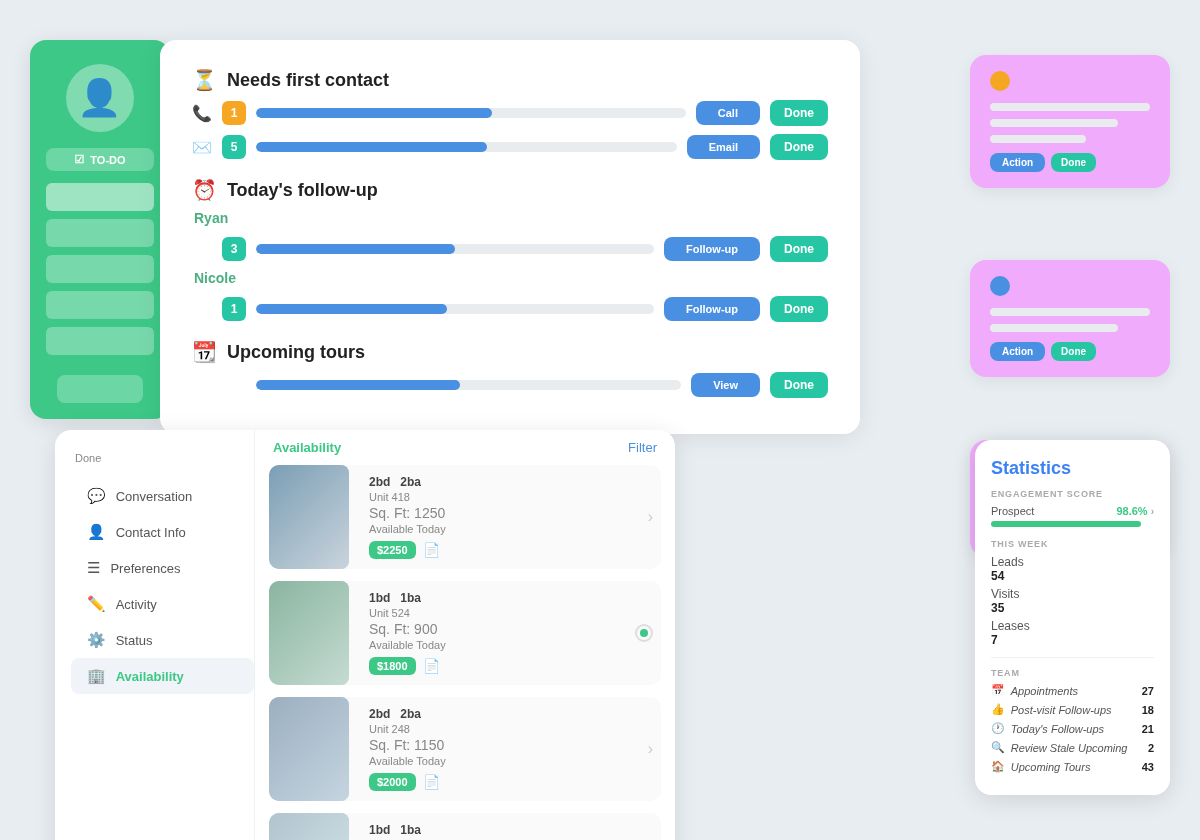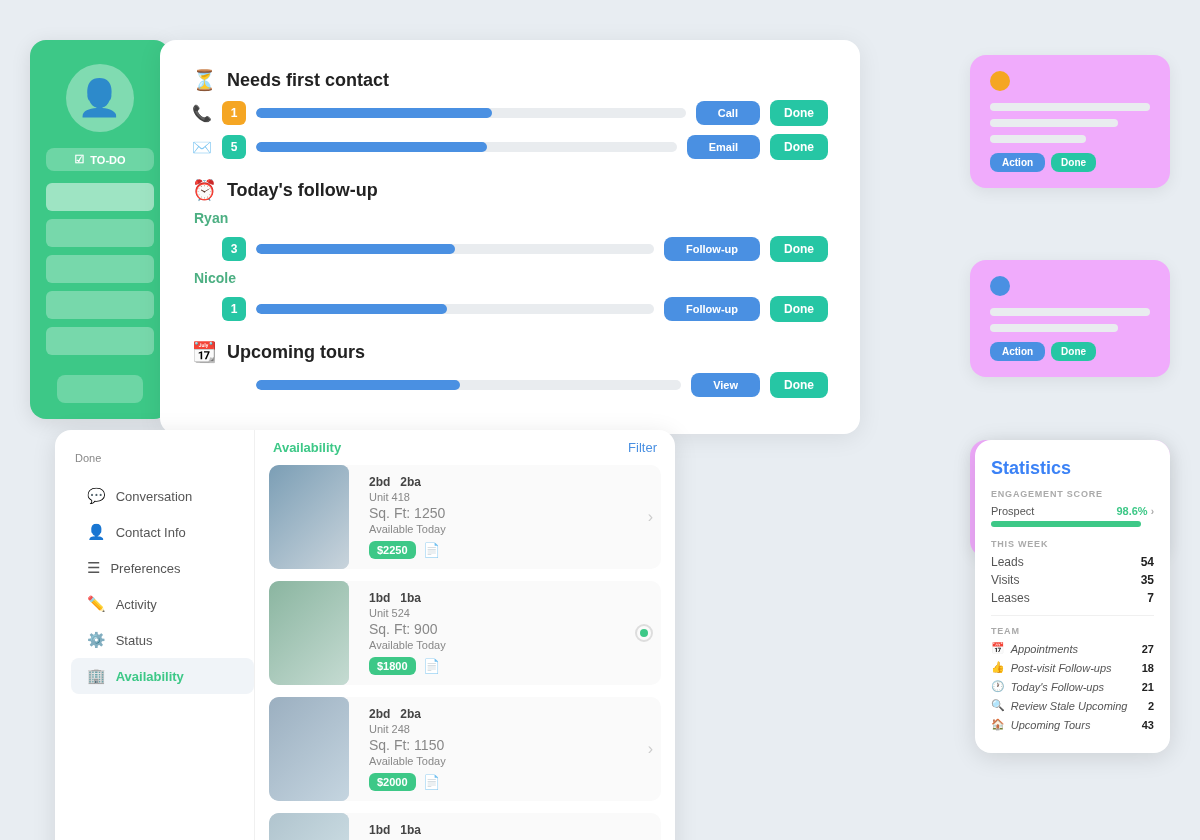--- a/index.html
+++ b/index.html
@@ -409,20 +409,21 @@
     .engagement-bar {
       height: 6px;
       background: #3DC887;
       border-radius: 3px;
       margin-bottom: 12px;
     }
     .stats-week-row {
       display: flex;
       justify-content: space-between;
       margin-bottom: 4px;
+      flex-direction: column;
     }
     .stats-week-label {
       font-size: 12px;
       color: #555;
     }
     .stats-week-val {
       font-size: 12px;
       font-weight: 700;
       color: #222;
     }

